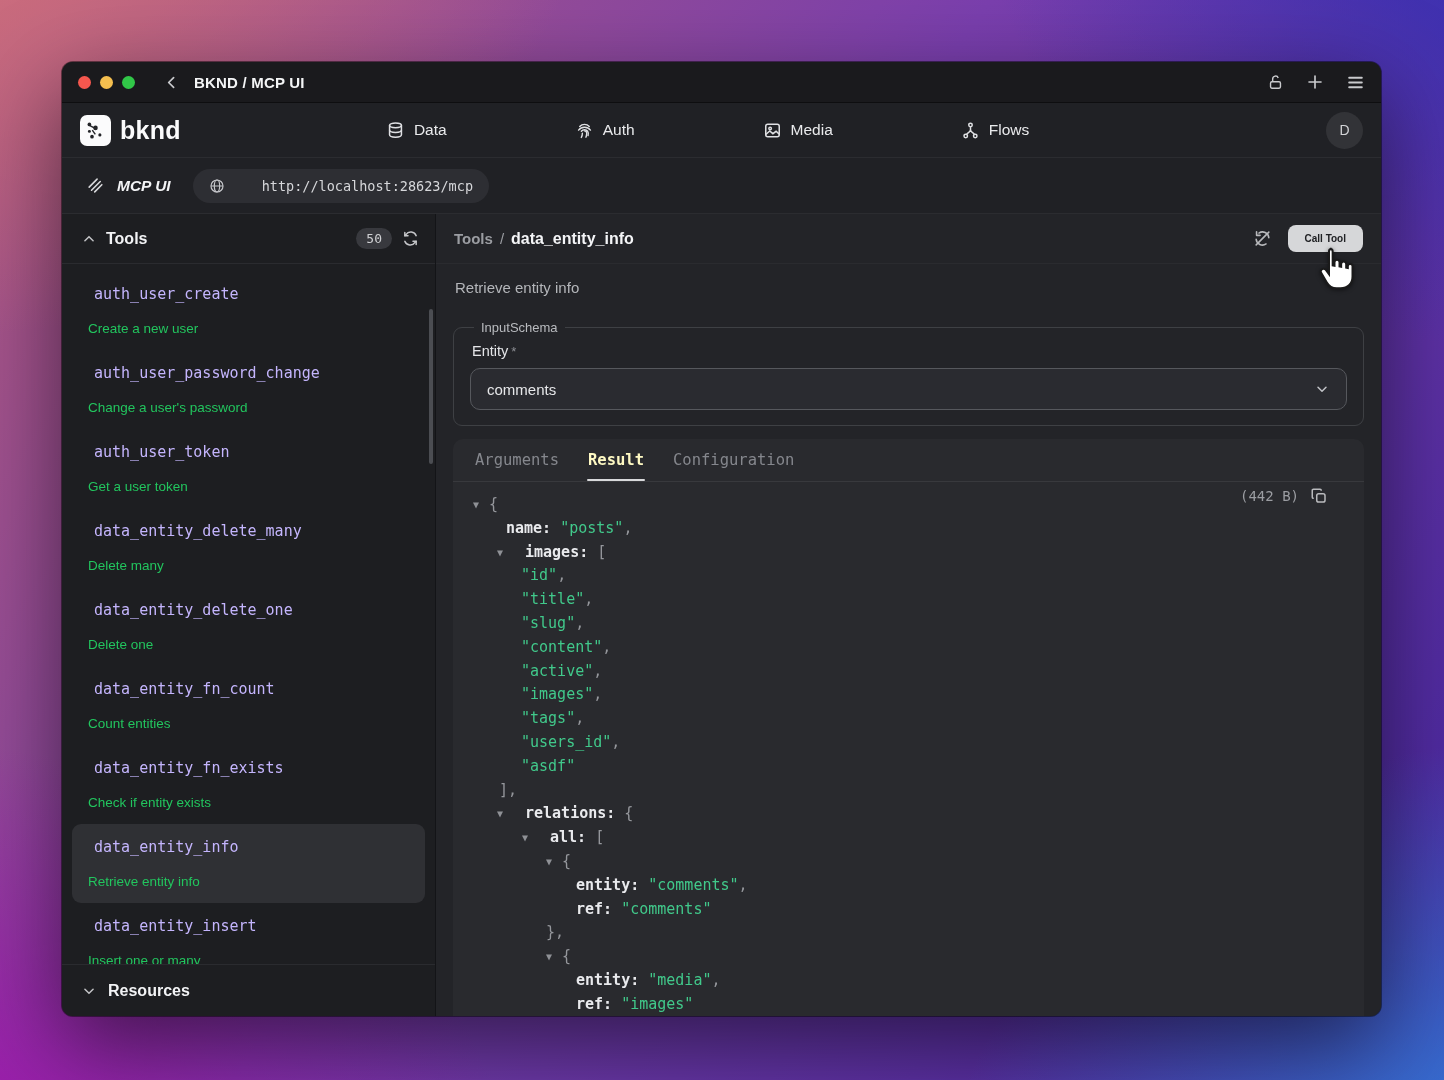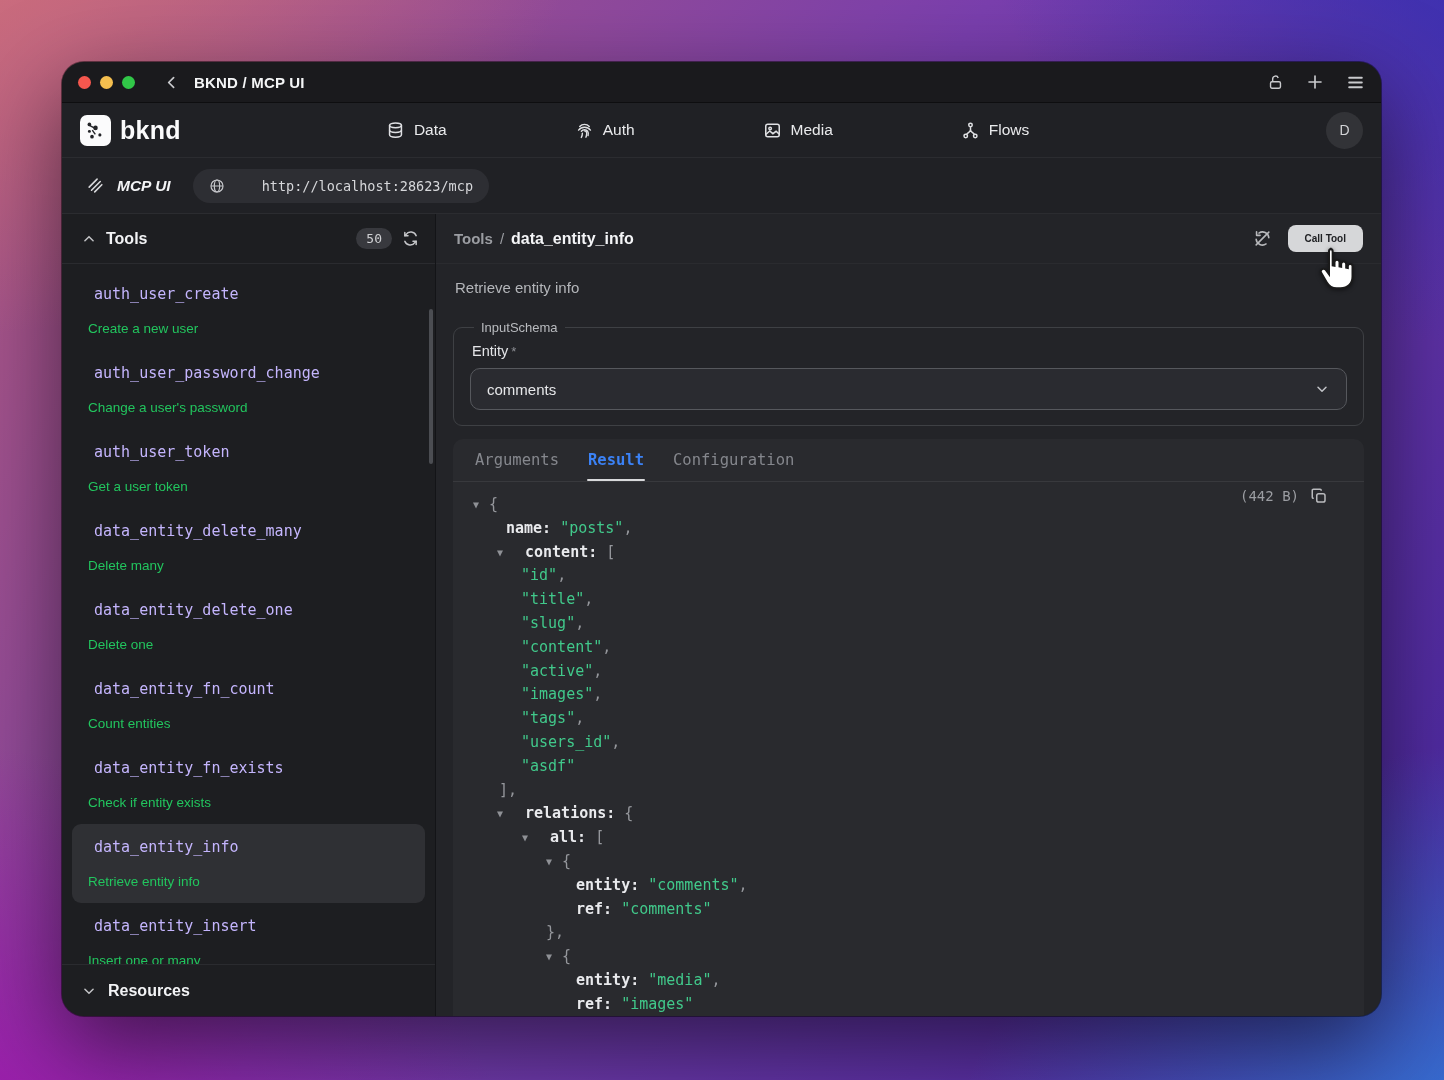--- a/index.html
+++ b/index.html
@@ -8,21 +8,21 @@
     font-family:"Liberation Sans", sans-serif;
     background:
       radial-gradient(1300px 900px at -6% -12%, #d4737c 0%, rgba(212,115,124,0) 52%),
       radial-gradient(1100px 850px at -6% 112%, #a20fae 0%, rgba(162,15,174,0) 55%),
       radial-gradient(1200px 950px at 108% 114%, #2e8fe8 0%, rgba(46,143,232,0) 52%),
       radial-gradient(1100px 850px at 110% -10%, #2c2fb4 0%, rgba(44,47,180,0) 55%),
       linear-gradient(125deg, #b25a80 0%, #7a3fae 45%, #46269e 100%);
   }
   .window{
     position:absolute; left:62px; top:62px; width:1319px; height:954px;
-    background:#232428; border-radius:22px; overflow:hidden;
+    background:#232428; border-radius:11px; overflow:hidden;
     box-shadow:0 30px 90px rgba(0,0,0,.55), 0 0 0 1px rgba(0,0,0,.45);
     color:#e8e9eb;
   }
   
   .titlebar{ height:41px; background:#1a1a1d; display:flex; align-items:center; padding:0 16px; border-bottom:1px solid #0e0e10;}
   .traffic{ display:flex; gap:9px; margin-right:28px;}
   .tl{ width:13px; height:13px; border-radius:50%; display:inline-block;}
   .tl.red{ background:#f5574e;} .tl.yellow{ background:#f5bf4f;} .tl.green{ background:#31c748;}
   .tb-icon{ color:#c9cacd; display:flex; align-items:center; justify-content:center; }
   .wtitle{ font-weight:700; font-size:15px; color:#f4f5f6; margin-left:14px; letter-spacing:.2px;}
@@ -68,21 +68,21 @@
   fieldset.schema{ margin:24px 0 0 0; border:1px solid #3e4044; border-radius:9px; padding:2px 16px 15px 16px;}
   fieldset.schema legend{ padding:0 7px; margin-left:4px; font-size:13px; color:#b9bbbf;}
   .entity-label{ margin:6px 0 9px 2px; font-size:14.5px; color:#e4e5e8;}
   .entity-label .req{ color:#8c8e93; margin-left:3px; font-size:13px;}
   .entity-select{ height:42px; border:1px solid #56585d; background:#2a2b30; border-radius:10px; display:flex; align-items:center; padding:0 16px; cursor:pointer;}
   .entity-value{ font-size:15px; color:#e6e7e9;}
   .entity-select svg{ margin-left:auto; color:#c3c4c8;}
   .card{ margin-top:13px; flex:1; background:#292a2e; border-radius:10px 10px 0 0; display:flex; flex-direction:column; overflow:hidden;}
   .tabs{ height:43px; display:flex; align-items:stretch; gap:27px; padding:0 21px; border-bottom:1px solid #38393d;}
   .tab{ background:none; border:none; font-family:"DejaVu Sans Mono", monospace; font-size:15.5px; color:#85878d; position:relative; cursor:pointer; padding:0 1px;}
-  .tab.active{ color:#3b82f6; font-weight:700;}
+  .tab.active{ color:#fef9c3; font-weight:700;}
   .tab.active::after{ content:""; position:absolute; left:0; right:0; bottom:0; height:2px; background:#d8d9db; border-radius:1px;}
   .result{ position:relative; flex:1; padding:11px 20px 0 5px; overflow:hidden;}
   .result-meta{ position:absolute; top:5px; right:36px; display:flex; align-items:center; gap:11px;}
   .size-badge{ font-family:"DejaVu Sans Mono", monospace; font-size:14px; color:#9b9da2;}
   .copy-btn{ color:#b9babd; display:flex; cursor:pointer;}
   .json-line{ position:relative; font-family:"DejaVu Sans Mono", monospace; font-size:15px; line-height:23.8px; white-space:pre;}
   .json-toggle{ position:absolute; top:0; color:#8f9196; font-size:10px; line-height:23.8px; cursor:pointer;}
   .seg-key{ color:#e9eaed; font-weight:700;margin-left:12px;}
   .seg-string{ color:#41c98b;}
   .seg-punct{ color:#95979c;}
@@ -329,21 +329,21 @@
               <span class="copy-btn">
                 <svg width="18" height="18" viewBox="0 0 24 24" fill="none" stroke="currentColor" stroke-width="2">
                     <rect x="9" y="9" width="11" height="11" rx="2.5"></rect>
                     <path d="M5 15H4.5A1.5 1.5 0 0 1 3 13.5v-9A1.5 1.5 0 0 1 4.5 3h9A1.5 1.5 0 0 1 15 4.5V5"></path>
                   </svg>
               </span>
             </div>
             <div id="json">
                 <div class="json-line" style="padding-left: 31px;"><span class="json-toggle" style="left: 15px;">▼</span><span class="seg-punct">{</span></div>
                 <div class="json-line" style="padding-left: 36px;"><span class="seg-key">name:</span><span class="seg-plain"> </span><span class="seg-string">"posts"</span><span class="seg-punct">,</span></div>
-                <div class="json-line" style="padding-left: 55px;"><span class="json-toggle" style="left: 39px;">▼</span><span class="seg-key">content:</span><span class="seg-plain"> </span><span class="seg-punct">[</span></div>
+                <div class="json-line" style="padding-left: 55px;"><span class="json-toggle" style="left: 39px;">▼</span><span class="seg-key">images:</span><span class="seg-plain"> </span><span class="seg-punct">[</span></div>
                 <div class="json-line" style="padding-left: 63px;"><span class="seg-string">"id"</span><span class="seg-punct">,</span></div>
                 <div class="json-line" style="padding-left: 63px;"><span class="seg-string">"title"</span><span class="seg-punct">,</span></div>
                 <div class="json-line" style="padding-left: 63px;"><span class="seg-string">"slug"</span><span class="seg-punct">,</span></div>
                 <div class="json-line" style="padding-left: 63px;"><span class="seg-string">"content"</span><span class="seg-punct">,</span></div>
                 <div class="json-line" style="padding-left: 63px;"><span class="seg-string">"active"</span><span class="seg-punct">,</span></div>
                 <div class="json-line" style="padding-left: 63px;"><span class="seg-string">"images"</span><span class="seg-punct">,</span></div>
                 <div class="json-line" style="padding-left: 63px;"><span class="seg-string">"tags"</span><span class="seg-punct">,</span></div>
                 <div class="json-line" style="padding-left: 63px;"><span class="seg-string">"users_id"</span><span class="seg-punct">,</span></div>
                 <div class="json-line" style="padding-left: 63px;"><span class="seg-string">"asdf"</span></div>
                 <div class="json-line" style="padding-left: 41px;"><span class="seg-punct">],</span></div>

